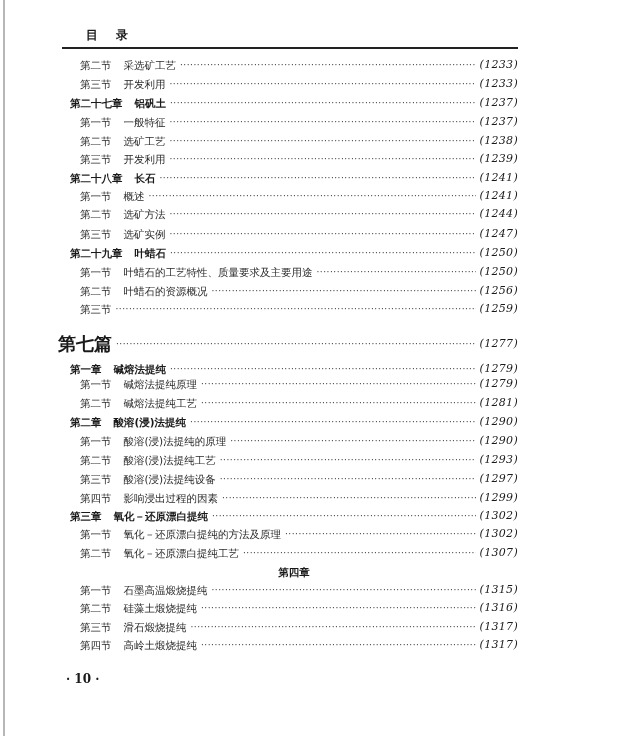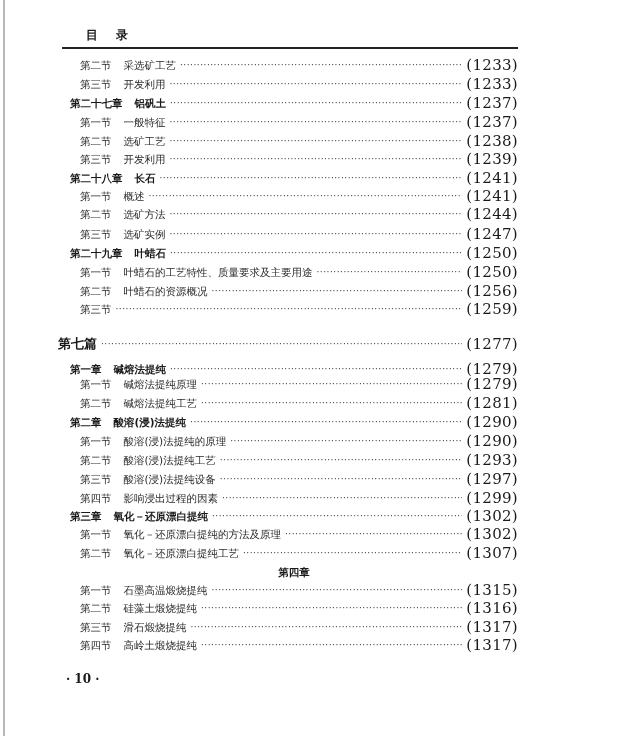--- a/index.html
+++ b/index.html
@@ -28,24 +28,24 @@
   }
   .row .num { flex: 0 0 auto; }
   .row .title { flex: 0 0 auto; margin-left: 12px; }
   .row .dots {
     flex: 1 1 auto; overflow: hidden; margin: 0 4px; color: #333;
     font-size: 9px; letter-spacing: 0.5px; height: 18px;
   }
   .row .dots::before {
     content: "··························································································································································";
   }
-  .row .page { flex: 0 0 auto; font-size: 15px; letter-spacing: 0.3px; }
+  .row .page { flex: 0 0 auto; font-size: 11px; letter-spacing: 0.3px; font-style: italic; }
   .chapter .num, .chapter .title { font-weight: bold; font-family: "DejaVu Sans", sans-serif; font-size: 10.5px; }
   .section .num, .section .title { font-family: "DejaVu Sans", sans-serif; font-size: 10.5px; color: #2a2a2a; }
-  .part .num, .part .title { font-weight: bold; font-family: "DejaVu Serif", serif; font-size: 13px; }
+  .part .num, .part .title { font-weight: bold; font-family: "DejaVu Serif", serif; font-size: 18px; }
   .part .title { margin-left: 18px; }
   .folio {
     position: absolute; left: 66px; top: 672px; font-size: 12px; font-weight: bold;
   }
 </style>
 </head>
 <body>
 
 <div class="left-edge"></div>
 

